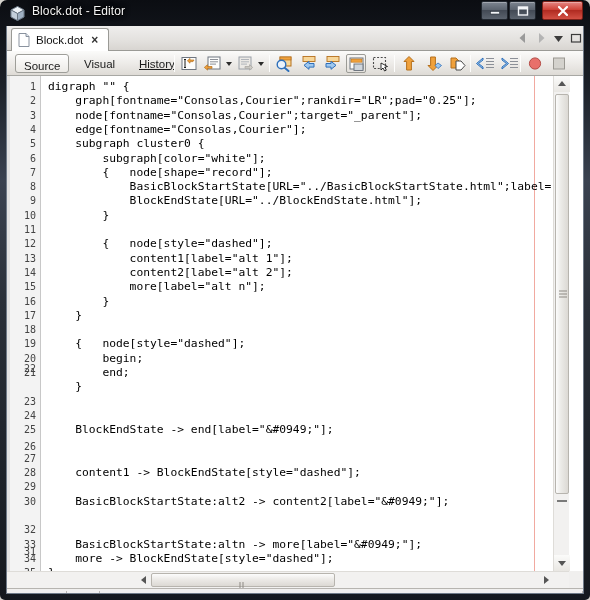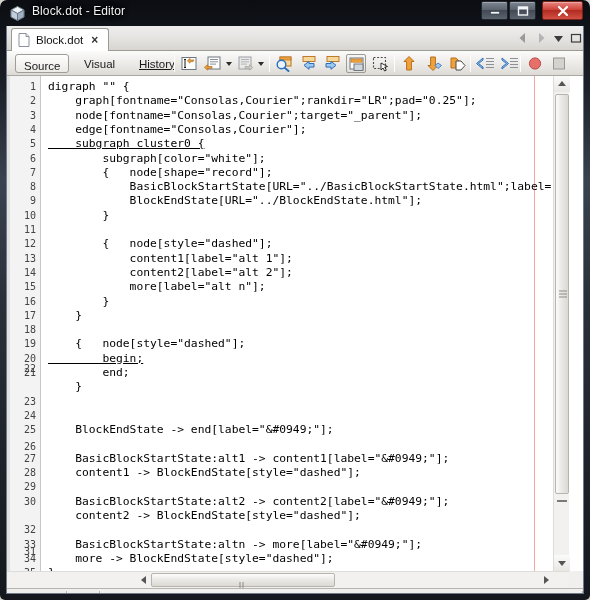--- a/index.html
+++ b/index.html
@@ -521,46 +521,44 @@
           <div class="lnum" style="top: 461.6px;">33</div>
           <div class="lnum" style="top: 475.9px;">34</div>
           <div class="lnum" style="top: 490.2px;">35</div>
         </div>
       <div id="codepane">
         <div id="margin-line"></div>
       <div class="cline" style="top: 4px;">digraph "" {</div>
           <div class="cline" style="top: 18.3px;">    graph[fontname="Consolas,Courier";rankdir="LR";pad="0.25"];</div>
           <div class="cline" style="top: 32.6px;">    node[fontname="Consolas,Courier";target="_parent"];</div>
           <div class="cline" style="top: 46.9px;">    edge[fontname="Consolas,Courier"];</div>
-          <div class="cline" style="top: 61.2px; text-decoration: underline;">    subgraph cluster0 {</div>
+          <div class="cline" style="top: 61.2px;">    subgraph cluster0 {</div>
           <div class="cline" style="top: 75.5px;">        subgraph[color="white"];</div>
           <div class="cline" style="top: 89.8px;">        {   node[shape="record"];</div>
           <div class="cline" style="top: 104.1px;">            BasicBlockStartState[URL="../BasicBlockStartState.html";label="{BasicBloc</div>
           <div class="cline" style="top: 118.4px;">            BlockEndState[URL="../BlockEndState.html"];</div>
           <div class="cline" style="top: 132.7px;">        }</div>
           <div class="cline" style="top: 147px;"></div>
           <div class="cline" style="top: 161.3px;">        {   node[style="dashed"];</div>
           <div class="cline" style="top: 175.6px;">            content1[label="alt 1"];</div>
           <div class="cline" style="top: 189.9px;">            content2[label="alt 2"];</div>
           <div class="cline" style="top: 204.2px;">            more[label="alt n"];</div>
           <div class="cline" style="top: 218.5px;">        }</div>
           <div class="cline" style="top: 232.8px;">    }</div>
           <div class="cline" style="top: 247.1px;"></div>
           <div class="cline" style="top: 261.4px;">    {   node[style="dashed"];</div>
-          <div class="cline" style="top: 275.7px; text-decoration: underline;">        begin;</div>
+          <div class="cline" style="top: 275.7px;">        begin;</div>
           <div class="cline" style="top: 290px;">        end;</div>
           <div class="cline" style="top: 304.3px;">    }</div>
           <div class="cline" style="top: 318.6px;"></div>
           <div class="cline" style="top: 347.2px;">    BlockEndState -&gt; end[label="&amp;#0949;"];</div>
           <div class="cline" style="top: 361.5px;"></div>
-          <div class="cline" style="top: 375.8px;">    BasicBlockStartState:alt1 -&gt; content1[label="&amp;#0949;"];</div>
           <div class="cline" style="top: 390.1px;">    content1 -&gt; BlockEndState[style="dashed"];</div>
           <div class="cline" style="top: 404.4px;"></div>
           <div class="cline" style="top: 418.7px;">    BasicBlockStartState:alt2 -&gt; content2[label="&amp;#0949;"];</div>
-          <div class="cline" style="top: 433px;">    content2 -&gt; BlockEndState[style="dashed"];</div>
           <div class="cline" style="top: 447.3px;"></div>
           <div class="cline" style="top: 461.6px;">    BasicBlockStartState:altn -&gt; more[label="&amp;#0949;"];</div>
           <div class="cline" style="top: 475.9px;">    more -&gt; BlockEndState[style="dashed"];</div>
           <div class="cline" style="top: 490.2px;">}</div>
         </div>
     </div>
 
     <div id="vscroll">
       <div id="vs-up">
         <svg width="16" height="16" viewBox="0 0 16 16">

